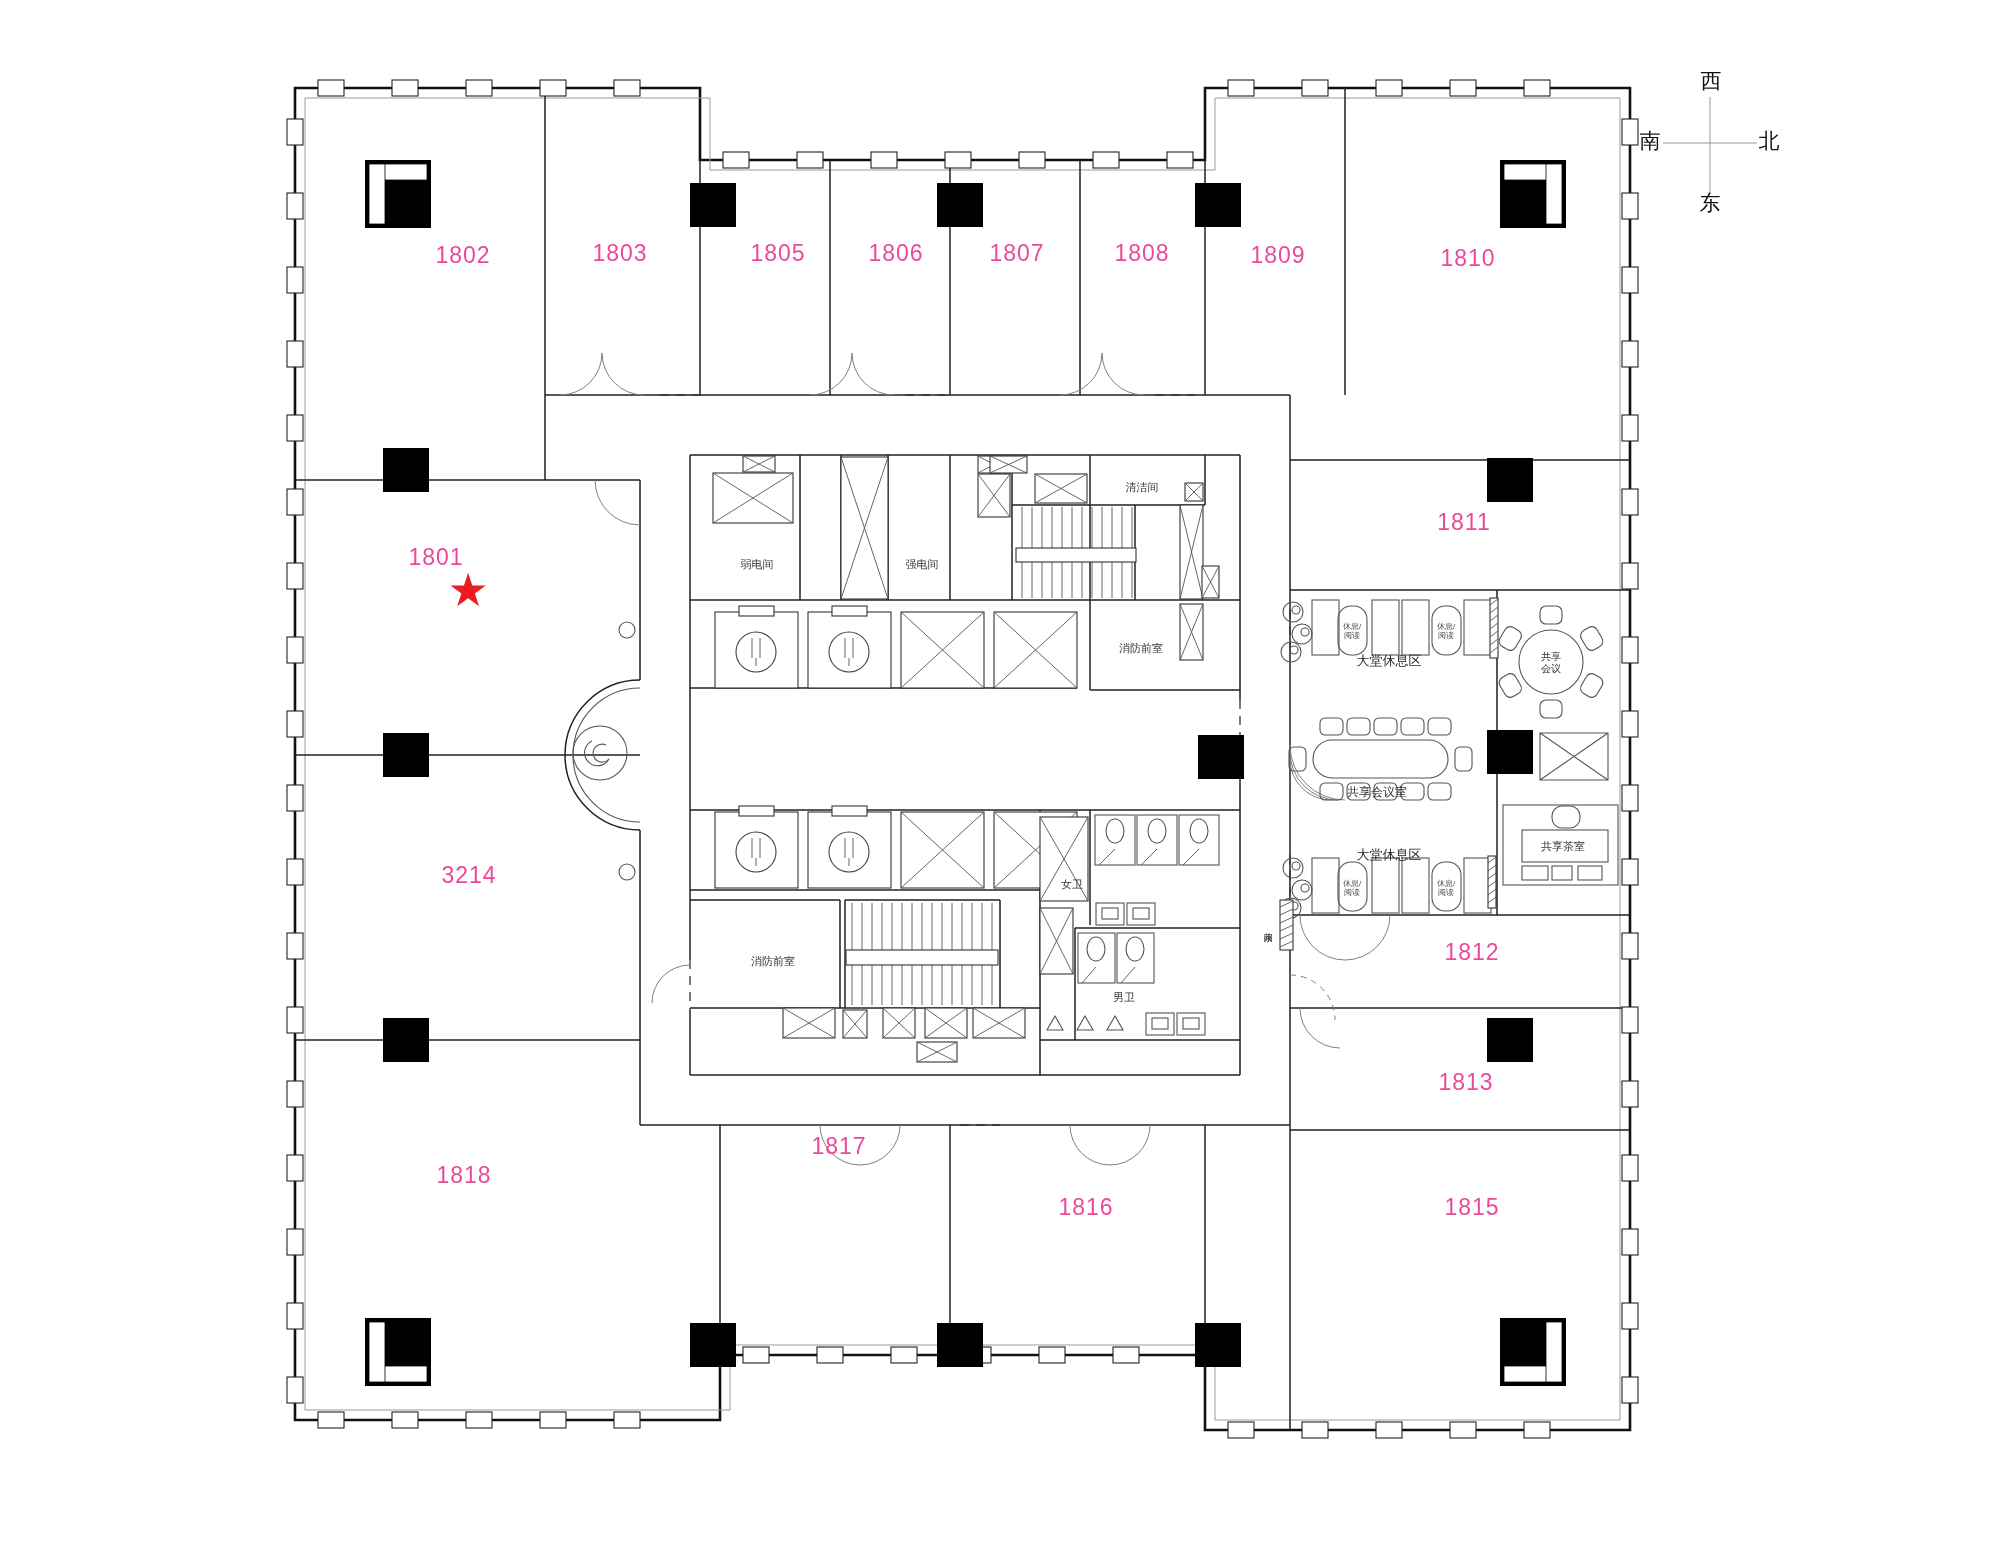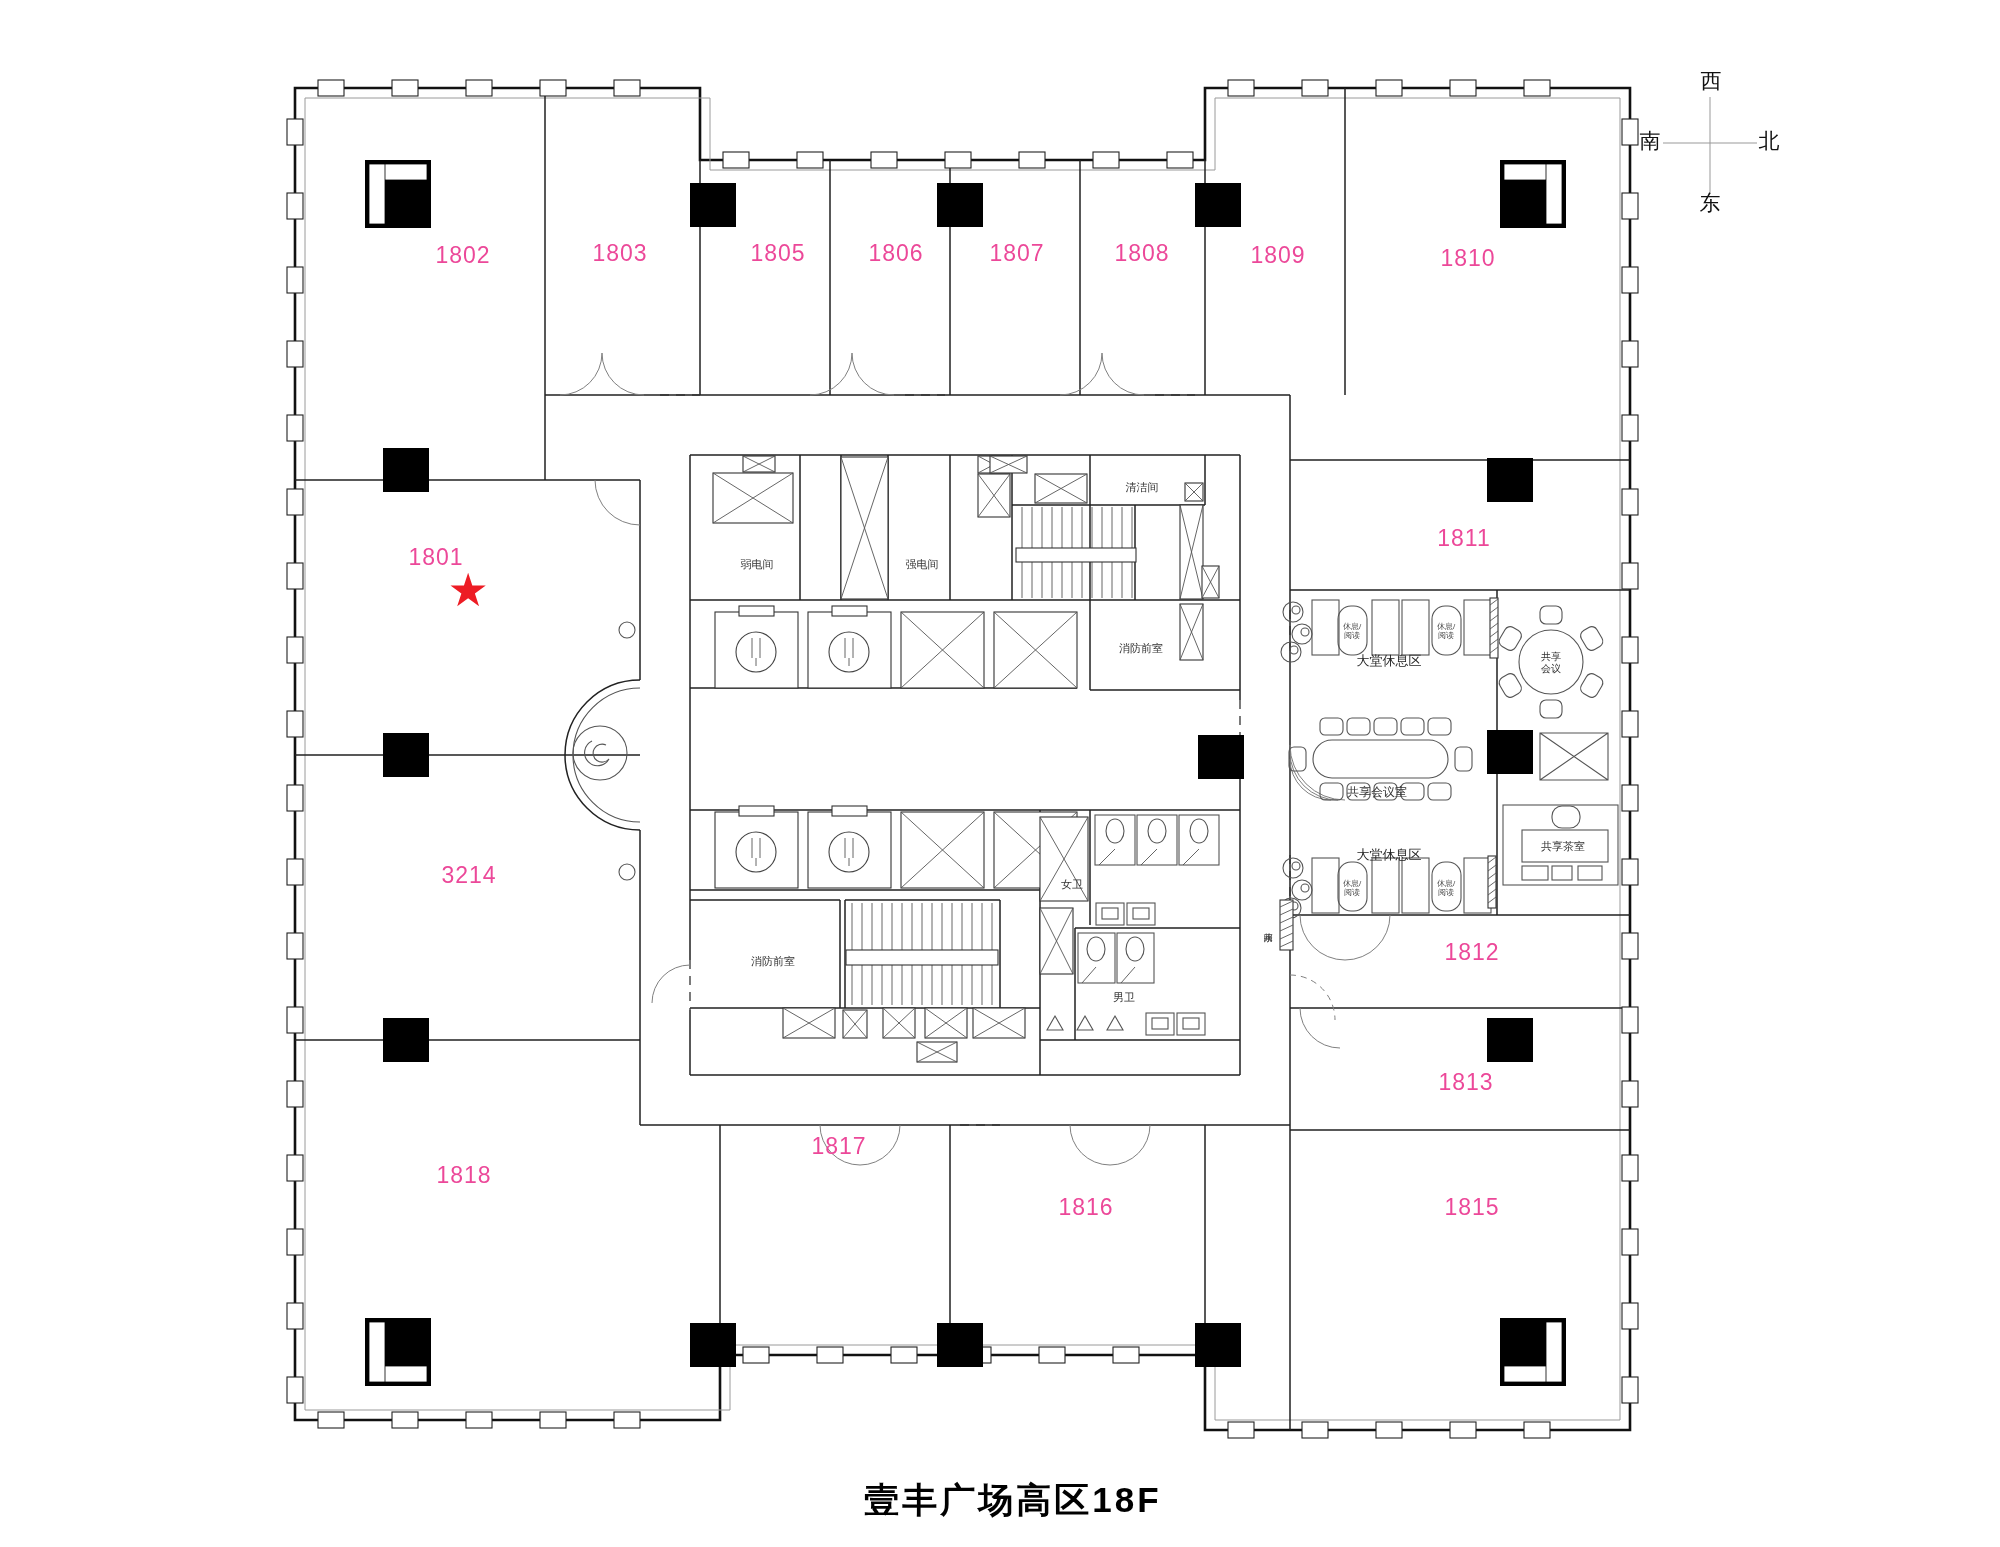--- a/index.html
+++ b/index.html
@@ -422,21 +422,21 @@
 </svg>
 
 <div class="lbl unit" style="left:463px;top:255px">1802</div>
 <div class="lbl unit" style="left:620px;top:253px">1803</div>
 <div class="lbl unit" style="left:778px;top:253px">1805</div>
 <div class="lbl unit" style="left:896px;top:253px">1806</div>
 <div class="lbl unit" style="left:1017px;top:253px">1807</div>
 <div class="lbl unit" style="left:1142px;top:253px">1808</div>
 <div class="lbl unit" style="left:1278px;top:255px">1809</div>
 <div class="lbl unit" style="left:1468px;top:258px">1810</div>
-<div class="lbl unit" style="left:1464px;top:538px">1811</div>
+<div class="lbl unit" style="left:1464px;top:522px">1811</div>
 <div class="lbl unit" style="left:1472px;top:952px">1812</div>
 <div class="lbl unit" style="left:1466px;top:1082px">1813</div>
 <div class="lbl unit" style="left:1472px;top:1207px">1815</div>
 <div class="lbl unit" style="left:1086px;top:1207px">1816</div>
 <div class="lbl unit" style="left:839px;top:1146px">1817</div>
 <div class="lbl unit" style="left:464px;top:1175px">1818</div>
 <div class="lbl unit" style="left:469px;top:875px">3214</div>
 <div class="lbl unit" style="left:436px;top:557px">1801</div>
 <div class="star" style="left:468px;top:590px">★</div>
 
@@ -457,15 +457,14 @@
 <div class="lbl tiny" style="left:1446px;top:888px"><span>休息/</span><br><span>阅读</span></div>
 <div class="lbl" style="left:1551px;top:662px;font-size:10px;color:#333"><span>共享</span><br><span>会议</span></div>
 <div class="lbl" style="left:1377px;top:793px;font-size:12px;color:#333">共享会议室</div>
 <div class="lbl" style="left:1563px;top:846px;font-size:11px;color:#333">共享茶室</div>
 
 <div class="lbl compass-lbl" style="left:1711px;top:81px">西</div>
 <div class="lbl compass-lbl" style="left:1650px;top:141px">南</div>
 <div class="lbl compass-lbl" style="left:1769px;top:141px">北</div>
 <div class="lbl compass-lbl" style="left:1710px;top:203px">东</div>
 
-<div class="title">壹丰广场高区18F</div>
 
 </div>
 
 </body></html>

